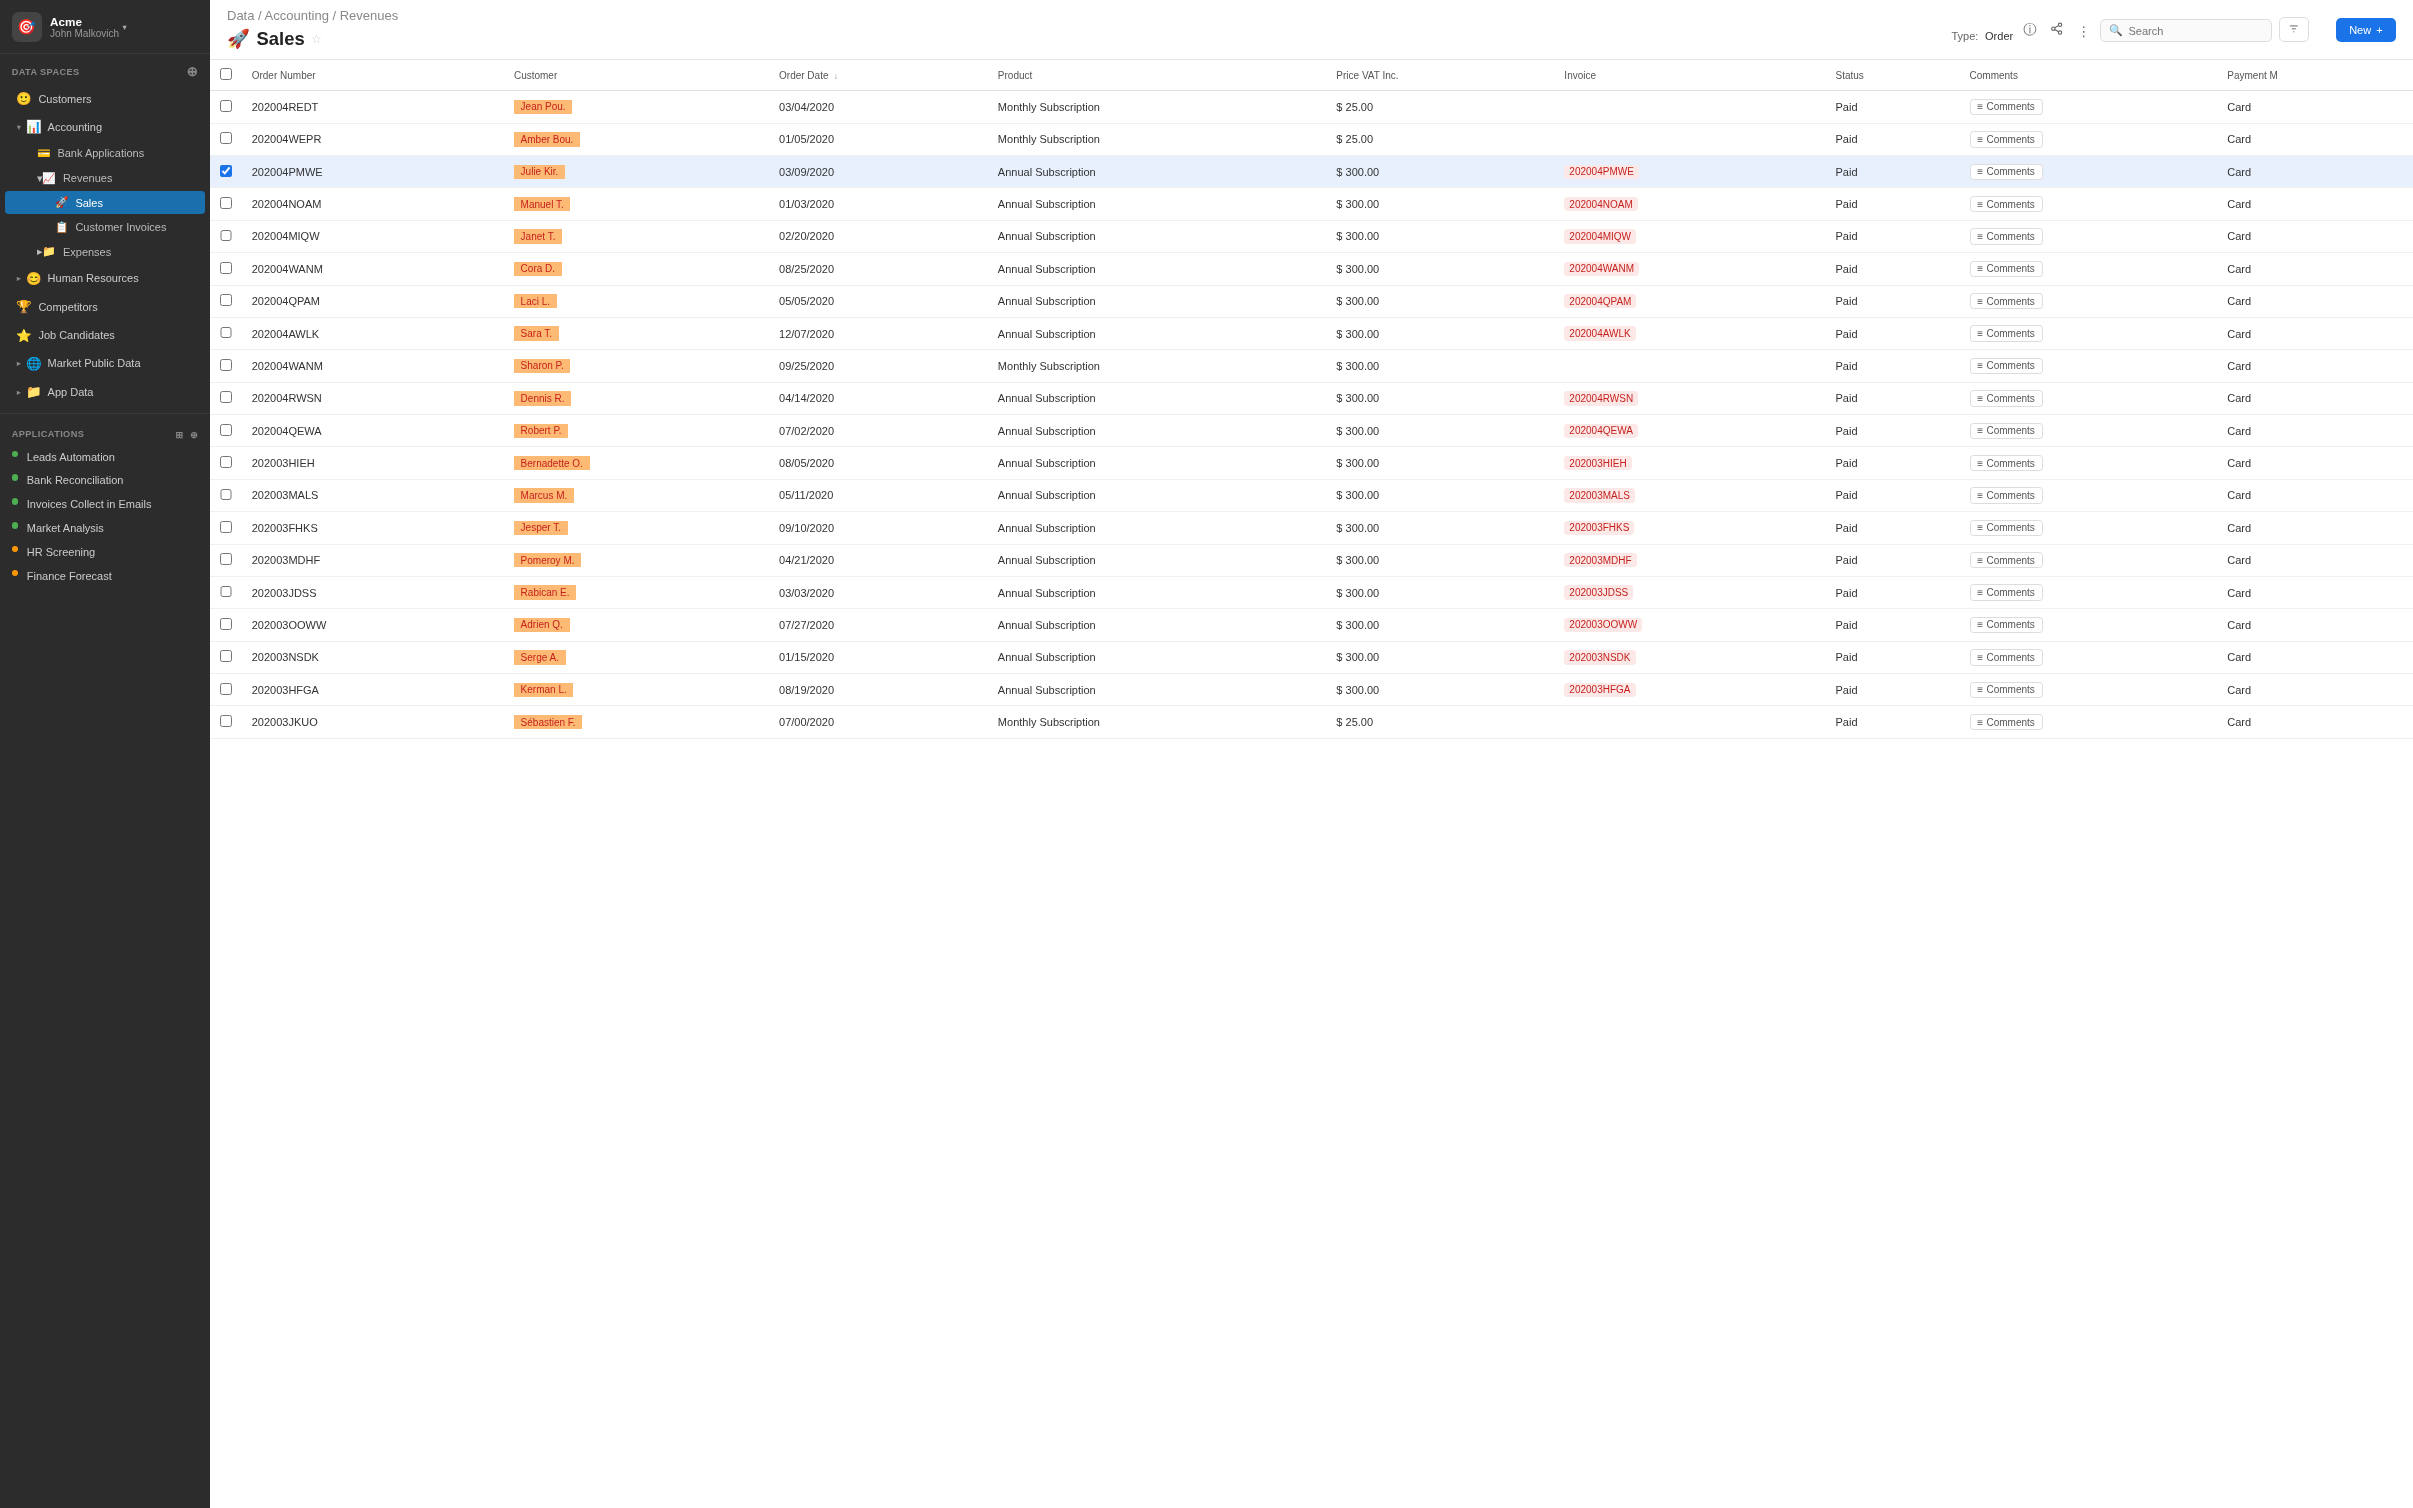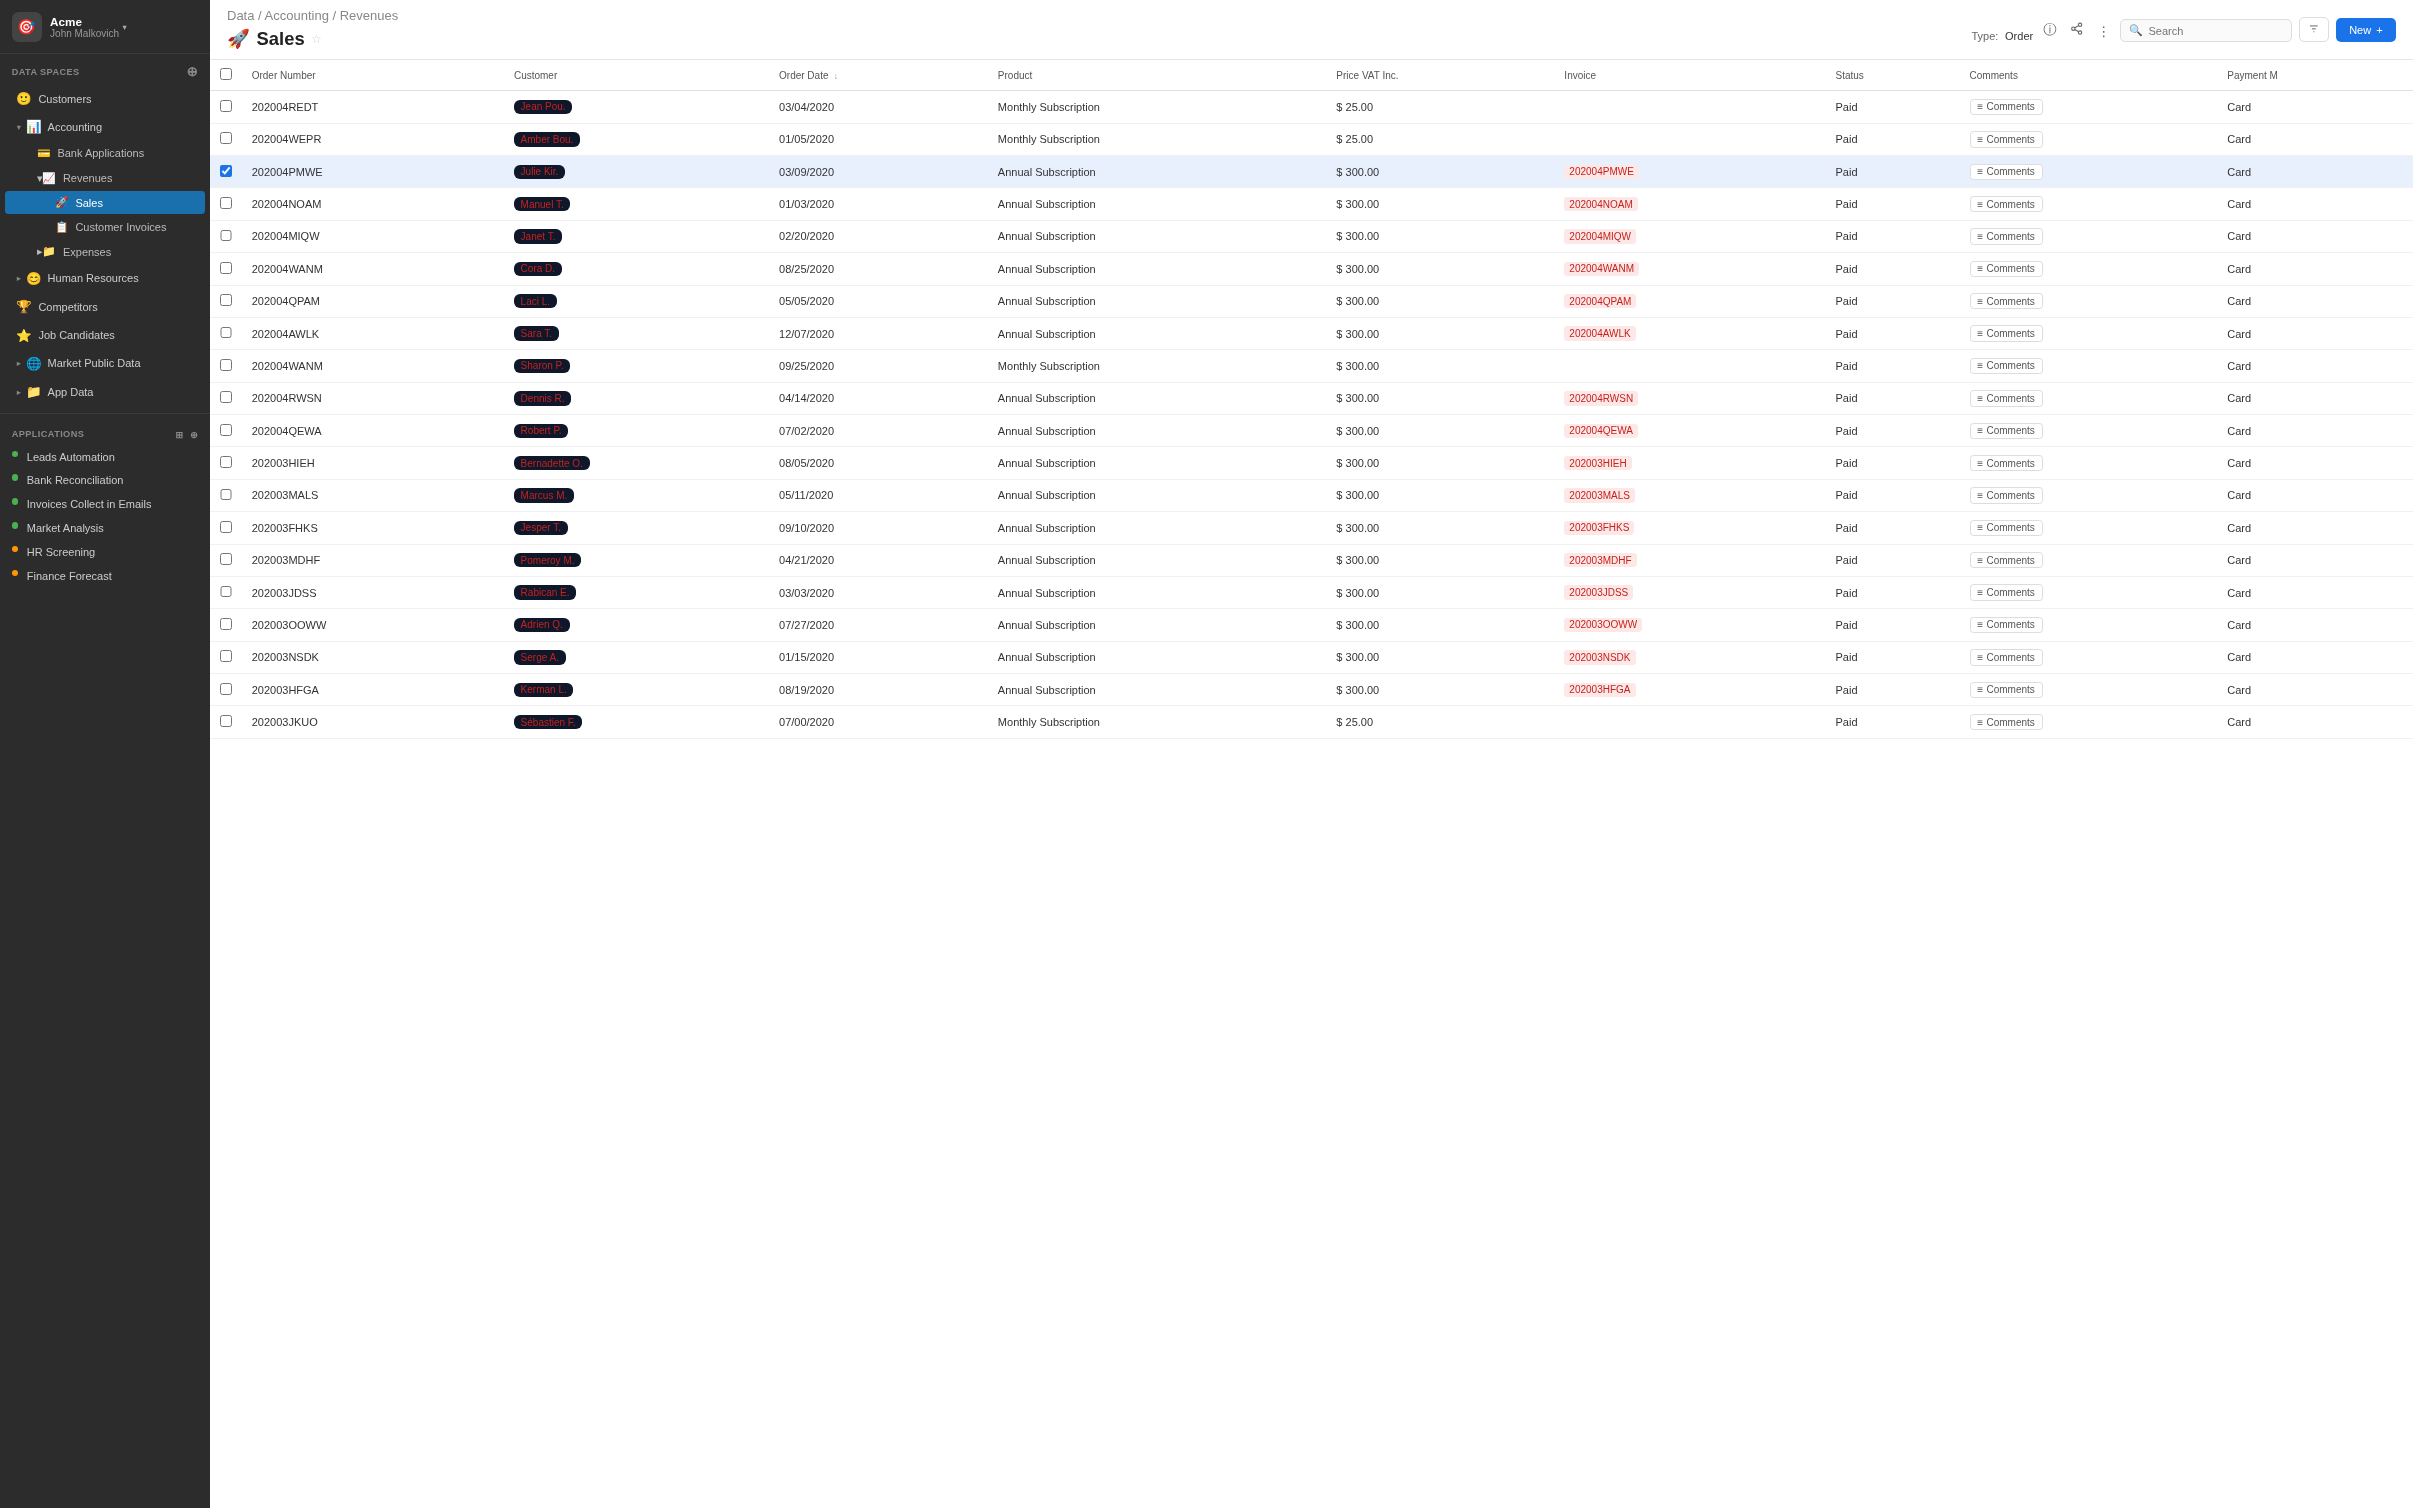--- a/index.html
+++ b/index.html
@@ -121,21 +121,21 @@
     }
     .search-icon { color: #aaa; font-size: 11px; }
     .filter-btn {
       background: none; border: 0.8px solid #ddd; border-radius: 5px;
       padding: 5px 8.4px; cursor: pointer; color: #666; font-size: 11.7px;
     }
     .new-btn {
       background: #1a73e8; color: #fff; border: none;
       border-radius: 5px; padding: 5.9px 13.4px;
       cursor: pointer; font-size: 11px; font-weight: 500;
-      display: flex; align-items: center; gap: 5px;
+      display: flex; align-items: center; gap: 5px; margin-left: 20px;
     }
 
     
     .table-container {
       flex: 1; overflow-y: auto; overflow-x: auto;
     }
     table {
       width: 100%; border-collapse: collapse;
       font-size: 11px;
     }
@@ -154,23 +154,23 @@
     thead th.sortable { cursor: pointer; }
     .sort-arrow { font-size: 8.4px; color: #888; margin-left: 2.5px; }
 
     tbody tr { border-bottom: 0.8px solid #f0f0f0; }
     tbody tr.checked { background: #e8f0fe; }
     tbody td { padding: 7.5px 10px; color: #333; }
     .cb-cell { width: 30px; }
     input[type=checkbox] { cursor: pointer; width: 11.7px; height: 11.7px; accent-color: #1a73e8; }
 
     .customer-chip {
-      background: #0f172a;
+      background: #fdba74;
       color: #c5221f;
-      border-radius: 6px;
+      border-radius: 0;
       padding: 1.7px 6.7px;
       font-size: 10px;
       display: inline-block;
     }
     .invoice-chip {
       background: #fce8e6;
       color: #c5221f;
       border-radius: 3.4px;
       padding: 1.7px 5px;
       font-size: 10px;

